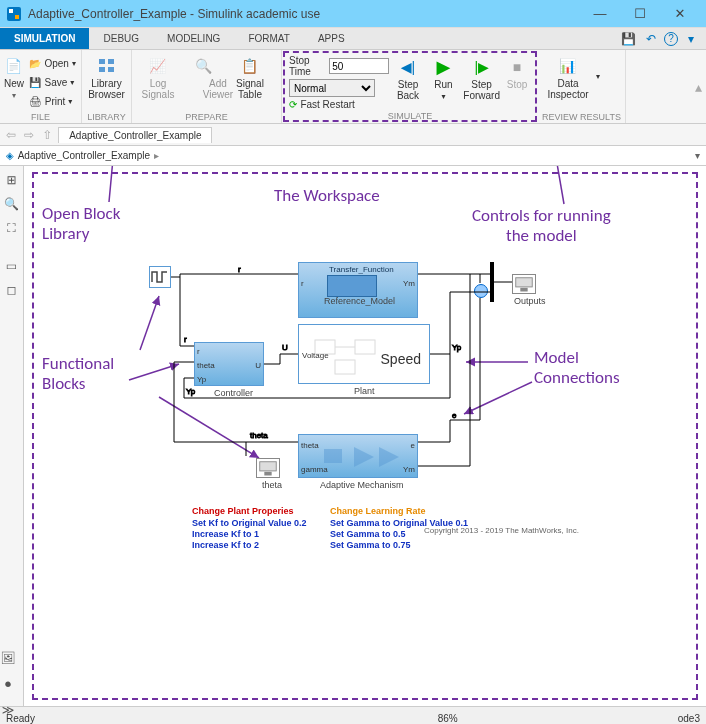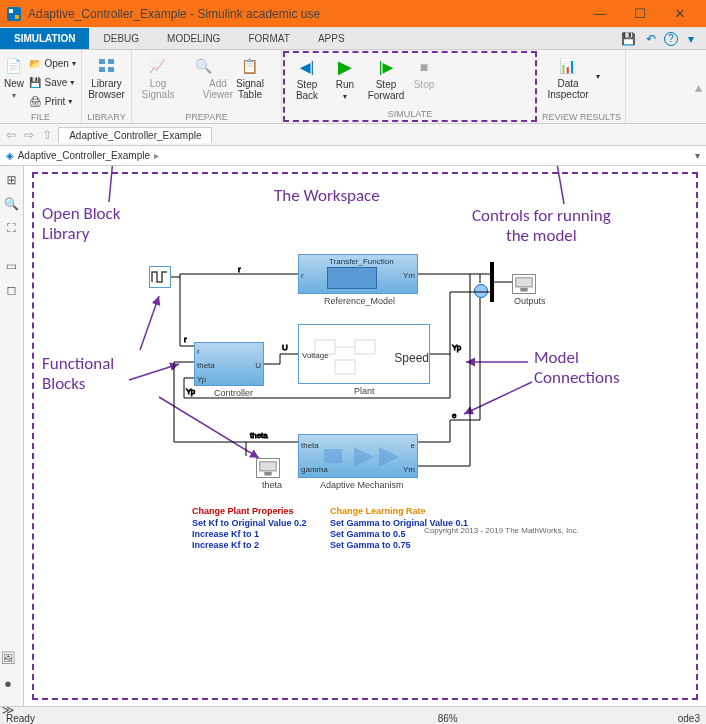--- a/index.html
+++ b/index.html
@@ -1,17 +1,17 @@
 <!DOCTYPE html>
 <html><head>
 <meta charset="utf-8">
 <style>
 * { box-sizing: border-box; margin: 0; padding: 0; font-family: "Segoe UI", Arial, sans-serif; }
 body { width: 706px; height: 724px; background: #fff; overflow: hidden; font-size: 11px; color: #333; }
-.titlebar { height: 28px; background: #f97316; border-bottom: 1px solid #ddd; display: flex; align-items: center; padding: 0 6px; }
+.titlebar { height: 28px; background: #7dd3fc; border-bottom: 1px solid #ddd; display: flex; align-items: center; padding: 0 6px; }
 .titlebar .icon { width: 16px; height: 16px; margin-right: 6px; }
 .titlebar .title { flex: 1; font-size: 12px; color: #444; }
 .titlebar .winbtn { width: 40px; height: 28px; display: flex; align-items: center; justify-content: center; color: #444; font-size: 13px; }
 .ribbontabs { height: 22px; background: #e8e8e8; display: flex; border-bottom: 1px solid #ccc; }
 .ribbontabs .tab { padding: 0 14px; line-height: 22px; font-size: 10px; color: #444; }
 .ribbontabs .tab.active { background: #0076c0; color: #fff; font-weight: 600; }
 .ribbontabs .spacer { flex: 1; }
 .ribbontabs .qat { display: flex; align-items: center; gap: 4px; padding-right: 6px; }
 .ribbontabs .qat span { width: 18px; height: 18px; display: flex; align-items: center; justify-content: center; color: #0076c0; font-size: 12px; }
 .ribbon { height: 74px; background: #f5f5f5; border-bottom: 1px solid #ccc; display: flex; }
@@ -146,20 +146,33 @@
       <div class="bigbtn" style="width:44px;">
         <span class="iconbox">📋</span>
         <span class="lbl" style="white-space:pre;">Signal
 Table</span>
       </div>
     </div>
     <div class="glabel">PREPARE</div>
   </div>
   <div class="group simgroup" style="width:254px;">
     <div class="row">
+      <div class="simctl">
+        <div class="simtop">
+          <span>Stop Time</span>
+          <input value="50" style="">
+        </div>
+        <div class="simsel">
+          <select><option>Normal</option></select>
+        </div>
+        <div class="fastrow">
+          <span style="color:#0a0;">⟳</span>
+          <span>Fast Restart</span>
+        </div>
+      </div>
       <div class="bigbtn" style="width:36px;">
         <span class="iconbox" style="color:#0076c0;">◀|</span>
         <span class="lbl" style="white-space:pre;">Step
 Back</span>
       </div>
       <div class="bigbtn" style="width:36px;">
         <span class="iconbox" style="color:#0a0;font-size:18px;">▶</span>
         <span class="lbl">Run</span>
         <span style="font-size:8px;">▾</span>
       </div>
@@ -245,39 +258,39 @@
       <line x1="504" y1="196" x2="442" y2="196" stroke="#7030a0" stroke-width="1.5" marker-end="url(#ah)"></line>
       <line x1="508" y1="216" x2="440" y2="248" stroke="#7030a0" stroke-width="1.5" marker-end="url(#ah)"></line>
     </svg>
 
     <div class="block" style="left:125px;top:100px;width:22px;height:22px;">
       <svg viewBox="0 0 20 20" width="20" height="20">
           <path d="M2 15 L2 5 L7 5 L7 15 L12 15 L12 5 L17 5" stroke="#444" fill="none" stroke-width="1.5"></path>
         </svg>
     </div>
 
-    <div class="block blue" style="left:274px;top:88px;width:120px;height:40px;">
+    <div class="block blue" style="left:274px;top:96px;width:120px;height:56px;">
       <div style="position:absolute;left:30px;top:2px;font-size:8px;color:#135">Transfer_Function</div>
       <div style="position:absolute;left:28px;top:12px;width:50px;height:22px;background:#5a9bd5;border:1px solid #2a6ba5;"></div>
       <div style="position:absolute;left:2px;top:16px;font-size:8px;">r</div>
       <div style="position:absolute;right:2px;top:16px;font-size:8px;">Ym</div>
     </div>
     <div class="blocklbl" style="left:300px;top:130px;">Reference_Model</div>
 
     <div class="block blue" style="left:170px;top:176px;width:70px;height:44px;">
       <div style="position:absolute;left:2px;top:4px;font-size:8px;">r</div>
       <div style="position:absolute;left:2px;top:18px;font-size:8px;">theta</div>
       <div style="position:absolute;left:2px;top:32px;font-size:8px;">Yp</div>
       <div style="position:absolute;right:2px;top:18px;font-size:8px;">U</div>
     </div>
     <div class="blocklbl" style="left:190px;top:222px;">Controller</div>
 
     <div class="block" style="left:274px;top:158px;width:132px;height:60px;">
       <div style="position:absolute;left:3px;top:26px;font-size:8px;">Voltage</div>
-      <div style="position:absolute;right:0;top:26px;font-size:12px;">Speed</div>
+      <div style="position:absolute;right:8px;top:26px;font-size:14px;">Speed</div>
       <svg viewBox="0 0 120 50" width="120" height="50" style="position:absolute;left:6px;top:5px;opacity:0.3;">
           <rect x="10" y="10" width="20" height="14" fill="none" stroke="#888"></rect>
           <rect x="50" y="10" width="20" height="14" fill="none" stroke="#888"></rect>
           <rect x="30" y="30" width="20" height="14" fill="none" stroke="#888"></rect>
           <line x1="30" y1="17" x2="50" y2="17" stroke="#888"></line>
         </svg>
     </div>
     <div class="blocklbl" style="left:330px;top:220px;">Plant</div>
 
     <div class="block blue" style="left:274px;top:268px;width:120px;height:44px;">

